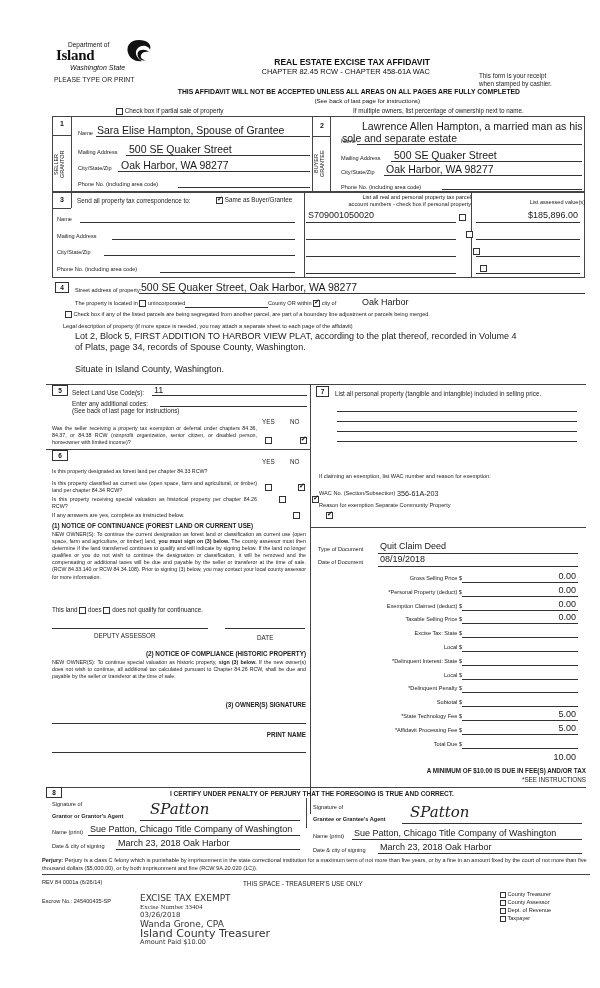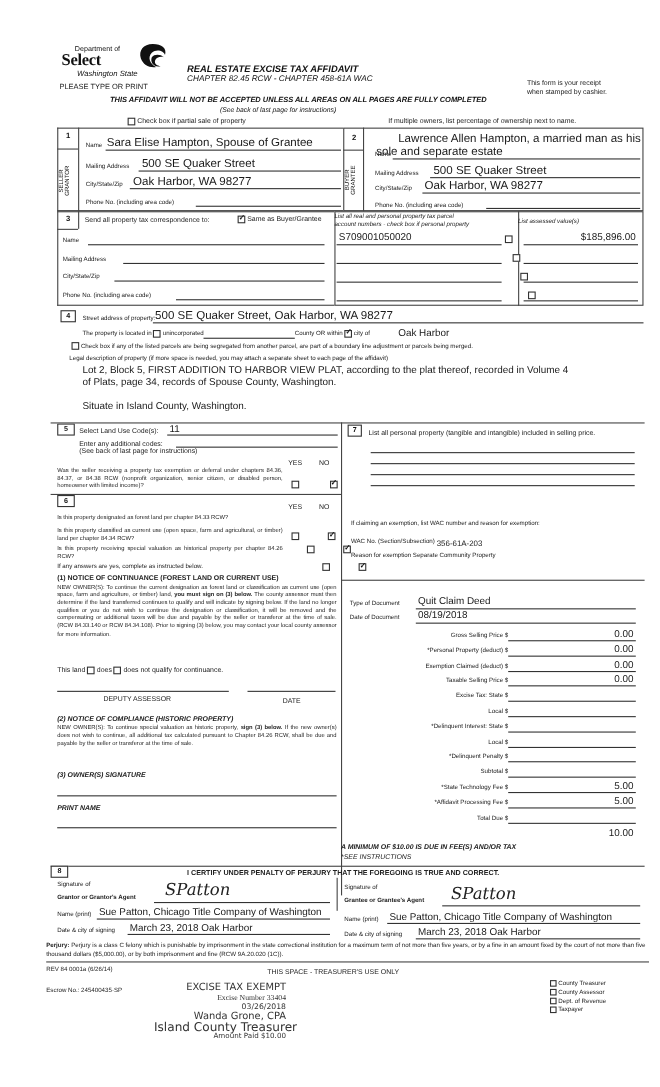--- a/index.html
+++ b/index.html
@@ -12,35 +12,35 @@
   .lbl-md { font-size: 6.3px; white-space: nowrap; color: #222; }
   .line { position: absolute; border-bottom: 1px solid #333; height: 0; }
   .hline { position: absolute; height: 0; border-top: 1px solid #444; }
   .vline { position: absolute; width: 0; border-left: 1px solid #444; }
   .box { position: absolute; border: 1px solid #444; }
   .secnum { position: absolute; border: 1px solid #333; font-size: 6.5px; font-weight: bold; text-align: center; line-height: 10px; background: #fff; }
   .cb { display: inline-block; width: 7px; height: 7px; border: 1px solid #333; vertical-align: middle; position: relative; background: #fff; }
   .cb.checked::after { content: "✓"; position: absolute; left: 0px; top: -3px; font-size: 7px; font-weight: bold; }
   .vert { position: absolute; writing-mode: vertical-rl; transform: rotate(180deg); font-size: 5.5px; text-align: center; line-height: 6px; }
   .right { text-align: right; }
-  .center { text-align: left; font-style: italic; }
+  .center { text-align: right; }
   .para { font-size: 5.3px; line-height: 7.1px; text-align: justify; color: #222; }
   .b { font-weight: bold; }
-  .stamp { font-family: "DejaVu Sans", sans-serif; color: #333; text-align: right; white-space: nowrap; }
+  .stamp { font-family: "DejaVu Sans", sans-serif; color: #333; text-align: left; white-space: nowrap; }
   .sig { font-family: "DejaVu Serif", serif; font-style: italic; font-size: 15px; color: #222; }
 </style>
 </head>
 <body>
 
 
 
 
 <div class="abs" style="left:56px;top:38px;width:100px;height:36px;">
   <div class="abs" style="left:12px;top:3px;font-size:6.5px;">Department of</div>
-  <div class="abs" style="left:0px;top:9px;font-size:15px;font-weight:bold;font-family:'Liberation Serif',serif;letter-spacing:-0.3px;">Select</div>
+  <div class="abs" style="left:0px;top:9px;font-size:15px;font-weight:bold;font-family:'Liberation Serif',serif;letter-spacing:-0.3px;">Island</div>
   <div class="abs" style="left:14px;top:26px;font-size:7px;font-style:italic;">Washington State</div>
   <svg class="abs" style="left:68px;top:0px;" width="30" height="26" viewBox="0 0 30 26">
     <path d="M15 2 C6 2 2 8 4 15 C6 21 12 24 18 23 C12 20 10 14 14 10 C18 6 25 8 26 12 C28 6 23 2 15 2 Z" fill="#111"></path>
     <path d="M14 14 C16 11 22 11 25 14 C22 13 18 14 17 17 C16 20 19 22 22 22 C17 24 12 19 14 14 Z" fill="#111"></path>
   </svg>
 </div>
 <div class="abs lbl-md" style="left:54px;top:76px;font-size:6.8px;">PLEASE TYPE OR PRINT</div>
 <div class="abs center b" style="left:170px;top:57px;width:260px;font-size:8.5px;">REAL ESTATE EXCISE TAX AFFIDAVIT</div>
 <div class="abs center" style="left:170px;top:67px;width:260px;font-size:7.5px;">CHAPTER 82.45 RCW - CHAPTER 458-61A WAC</div>
 <div class="abs lbl-md" style="left:479px;top:72px;font-size:6.3px;">This form is your receipt</div>

